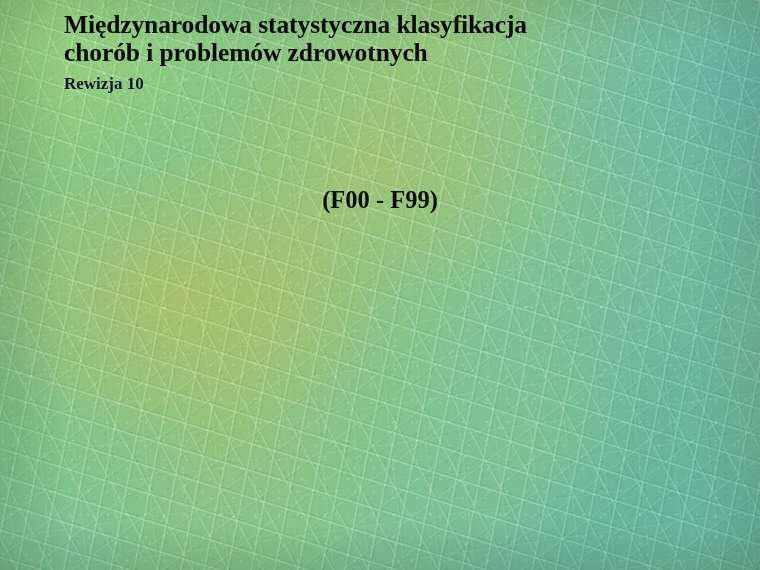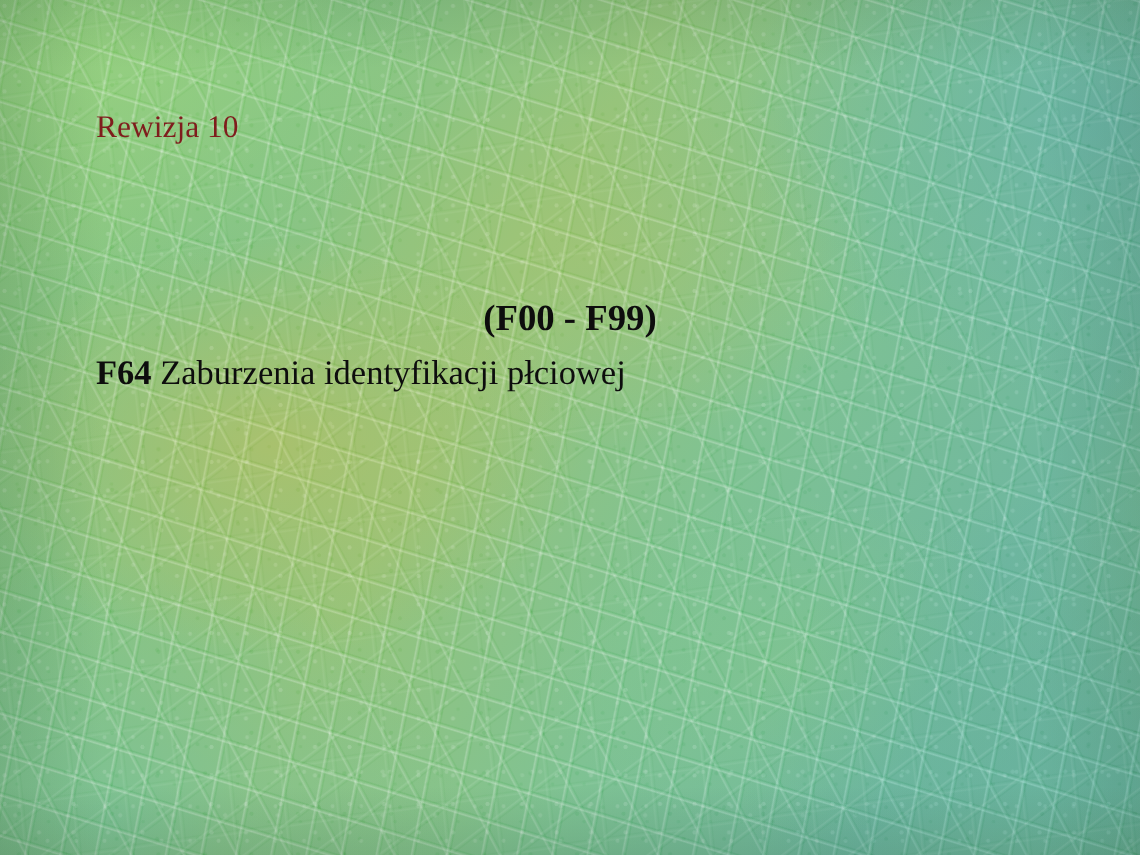--- a/index.html
+++ b/index.html
@@ -101,24 +101,24 @@
     font-size: 25.5px;
     line-height: 28px;
     letter-spacing: -0.1px;
     color: #0b0b0b;
   }
 
   #subtitle-revision {
     position: absolute;
     left: 64px;
     top: 74px;
-    font-size: 21px;
+    font-size: 17px;
     line-height: 20px;
-    font-weight: normal;
-    color: #7f1d1d;
+    font-weight: bold;
+    color: #0f172a;
   }
 
   
   #icd-heading {
     position: absolute;
     left: 0;
     right: 0;
     top: 111px;
     text-align: center;
     font-weight: bold;
@@ -135,21 +135,21 @@
     text-align: center;
     font-weight: bold;
     font-size: 24.5px;
     line-height: 29px;
   }
 
   #range-heading {
     position: absolute;
     left: 0;
     right: 0;
-    top: 198px;
+    top: 185px;
     text-align: center;
     font-weight: bold;
     font-size: 24.5px;
     line-height: 29px;
   }
 
   
   #code-list {
     position: absolute;
     left: 64px;
@@ -187,32 +187,32 @@
 <div id="slide">
 
   <div class="bg-layer" id="bg-wash"></div>
   <div class="bg-layer" id="bg-crackle-a"></div>
   <div class="bg-layer" id="bg-crackle-b"></div>
   <div class="bg-layer" id="bg-grain"></div>
   <div class="bg-layer" id="bg-vignette"></div>
 
   <div id="content">
 
+    <div id="title-block">
+      <div class="title-line">Międzynarodowa statystyczna klasyfikacja</div>
+      <div class="title-line">chorób i problemów zdrowotnych</div>
+    </div>
 
     <div id="subtitle-revision">Rewizja 10</div>
 
 
 
     <div id="range-heading">(F00 - F99)</div>
 
     <div id="code-list">
 
 
-      <div class="code-entry">
-        <span class="code">F64</span>
-        <span class="desc">Zaburzenia identyfikacji płciowej</span>
-      </div>
 
 
 
     </div>
   </div>
 </div>
 
 </body></html>

